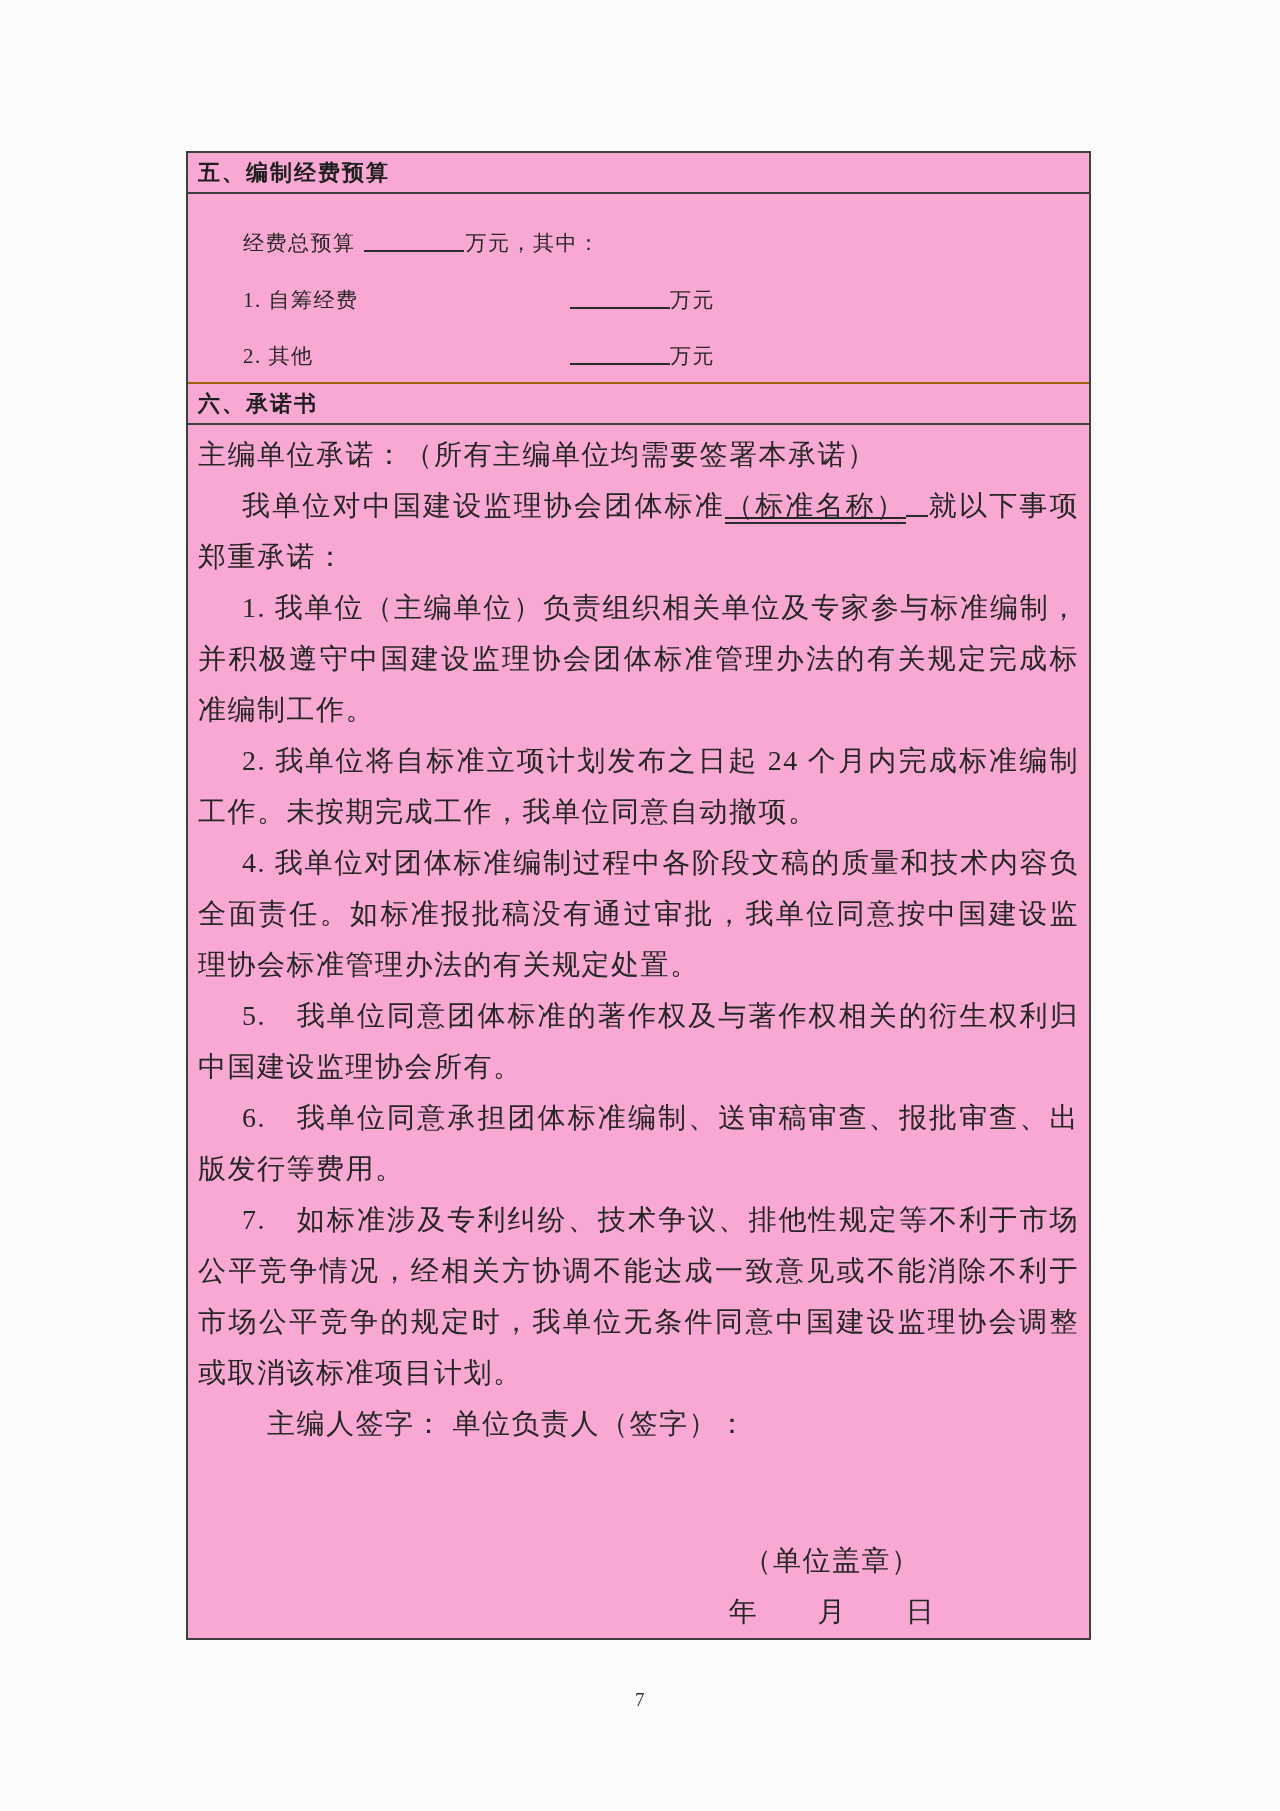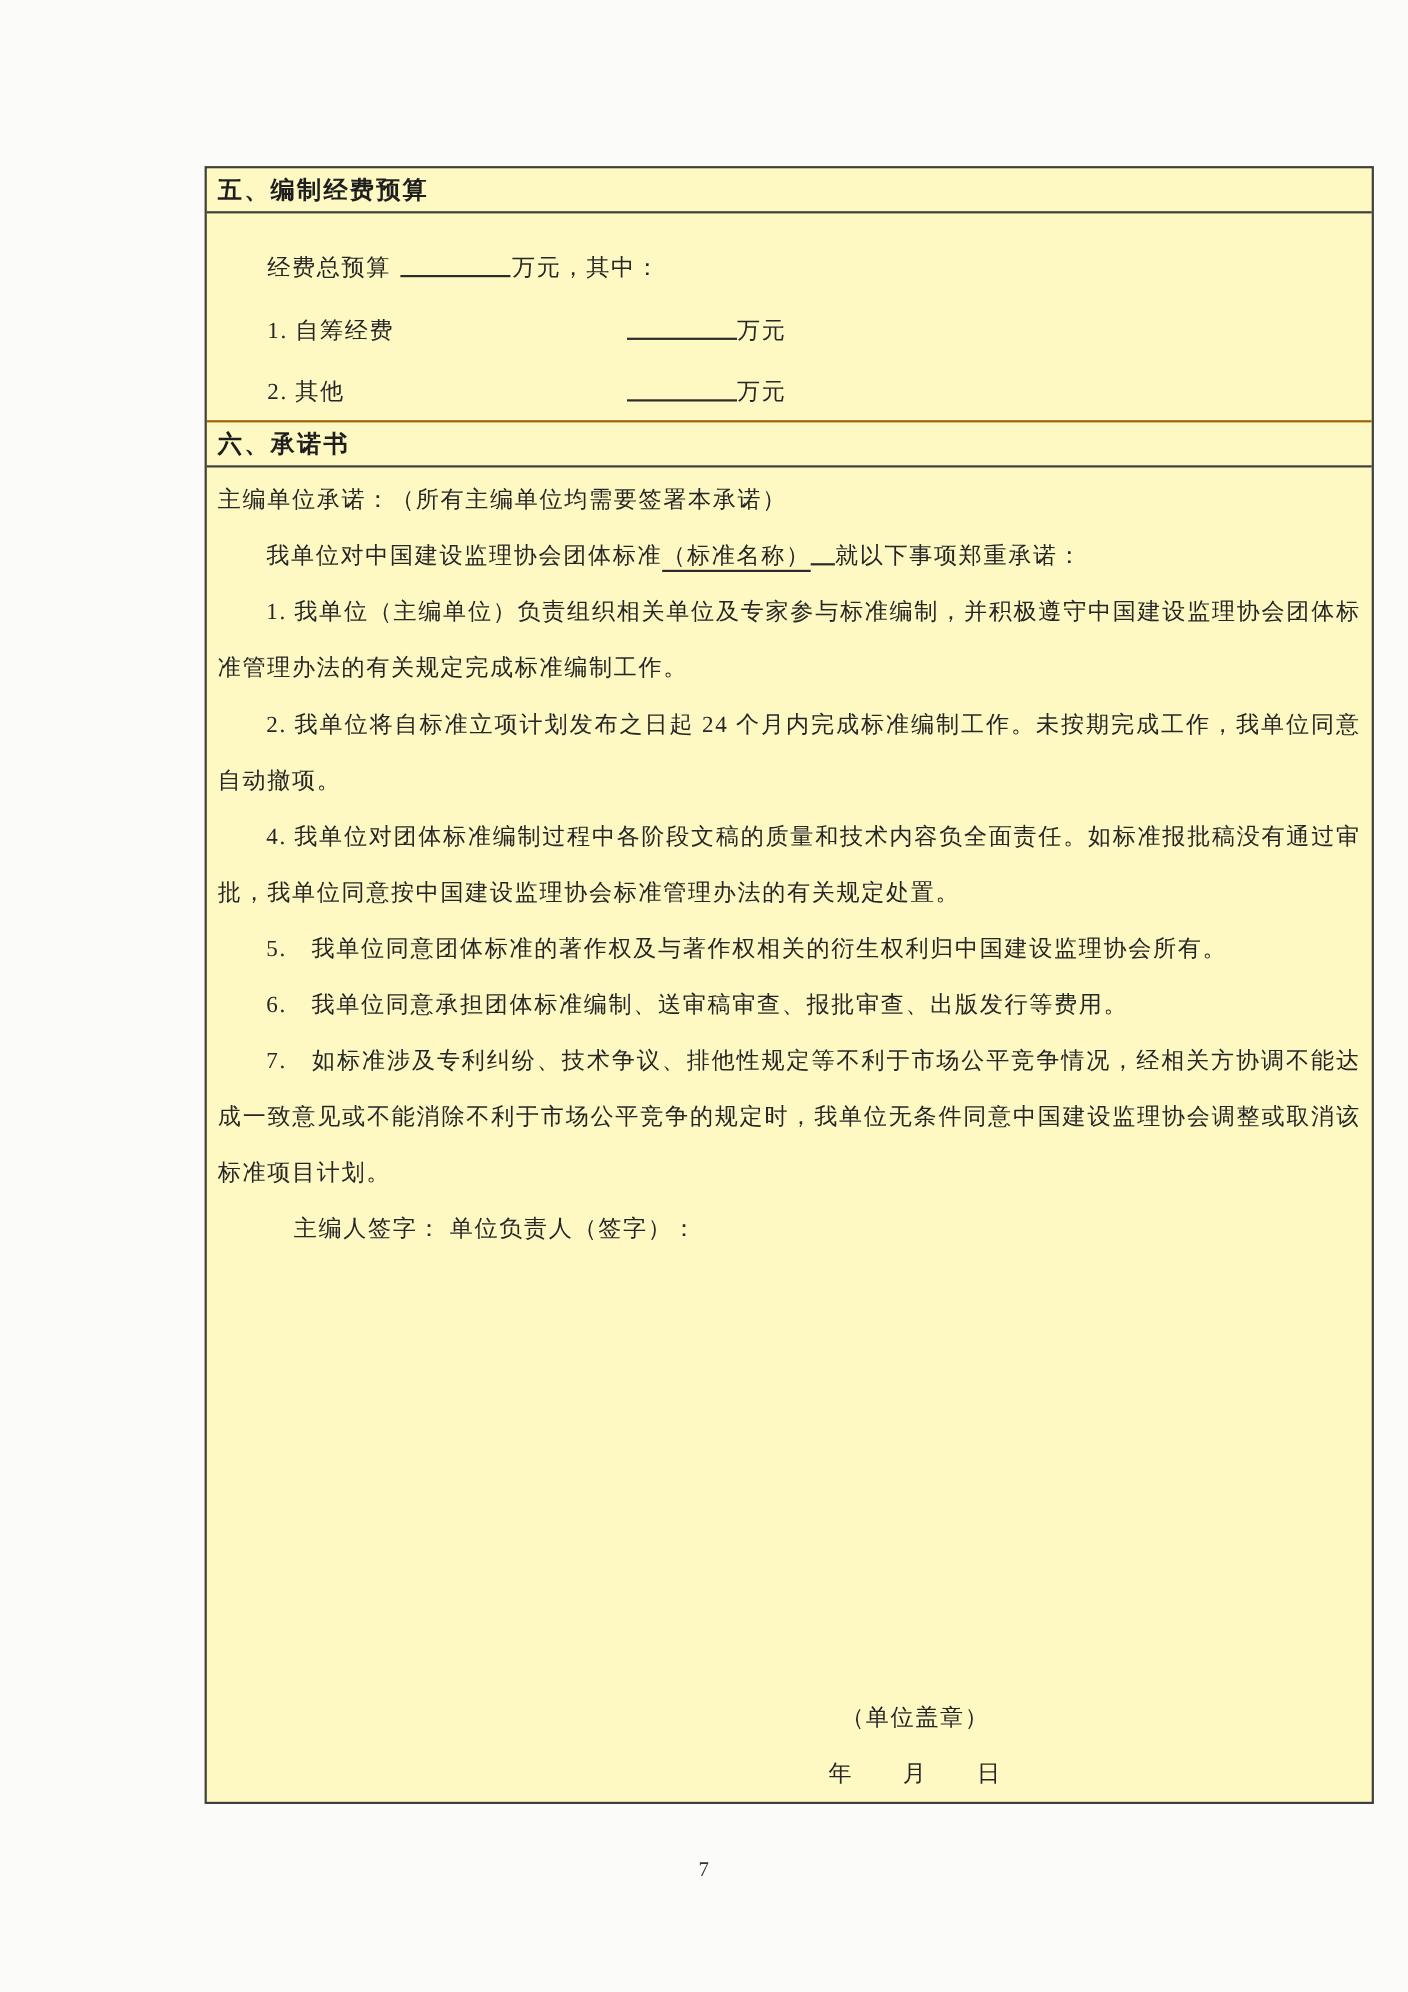--- a/index.html
+++ b/index.html
@@ -8,22 +8,22 @@
     background:#f2f2f2;
     font-family:"Liberation Serif","DejaVu Serif",serif;
     color:#262626;
   }
   .page{
     position:relative;width:1280px;height:1811px;
     background:#fbfbfa;overflow:hidden;
   }
   .doc-table{
     position:absolute;left:186px;top:151px;
-    width:1063px;height:1489px;
-    border:2px solid #3f3f3f;background:#fef9c3;
+    width:905px;height:1489px;
+    border:2px solid #3f3f3f;background:#f9a8d4;
     box-sizing:border-box;
   }
   .row{box-sizing:border-box;}
   .sec-header{
     height:41px;border-bottom:2px solid #3f3f3f;
     display:flex;align-items:center;padding:0 10px;
     font-family:"Liberation Sans","DejaVu Sans",sans-serif;
     font-weight:bold;font-size:22px;letter-spacing:2px;color:#1e1e1e;
   }
   .budget{
@@ -39,28 +39,28 @@
   .blank{
     display:inline-block;width:100px;height:16px;
     border-bottom:2px solid #2b2b2b;vertical-align:-2px;
   }
   .b-line .gap{margin-left:8px;margin-right:2px;}
   .item-fill{
     position:absolute;left:327px;top:0;white-space:nowrap;
   }
   .commit{
     height:1213px;position:relative;
-    padding:0 10px;font-size:21px;letter-spacing:1.5px;
+    padding:0 10px;font-size:28px;letter-spacing:1.5px;
   }
   .commit p{
     margin:0;line-height:51px;text-align:justify;
   }
   .commit p.first{margin-top:4px;}
   .commit p.ind{text-indent:44px;}
-  .u{border-bottom:2px solid #2b2b2b;padding-bottom:1px;}
+  .u{border-bottom:2px solid #2b2b2b;padding-bottom:1px;text-decoration:underline;}
   .u.pad-blank{display:inline-block;width:22px;height:14px;vertical-align:-2px;}
   .sig-row{
     line-height:51px;white-space:nowrap;
   }
   .sig-row .lead{margin-left:69px;}
   .sig-row .head{text-align:right;}
   .stamp-area{
     position:absolute;left:494px;top:1120px;width:300px;
     text-align:center;letter-spacing:1.5px;
   }

